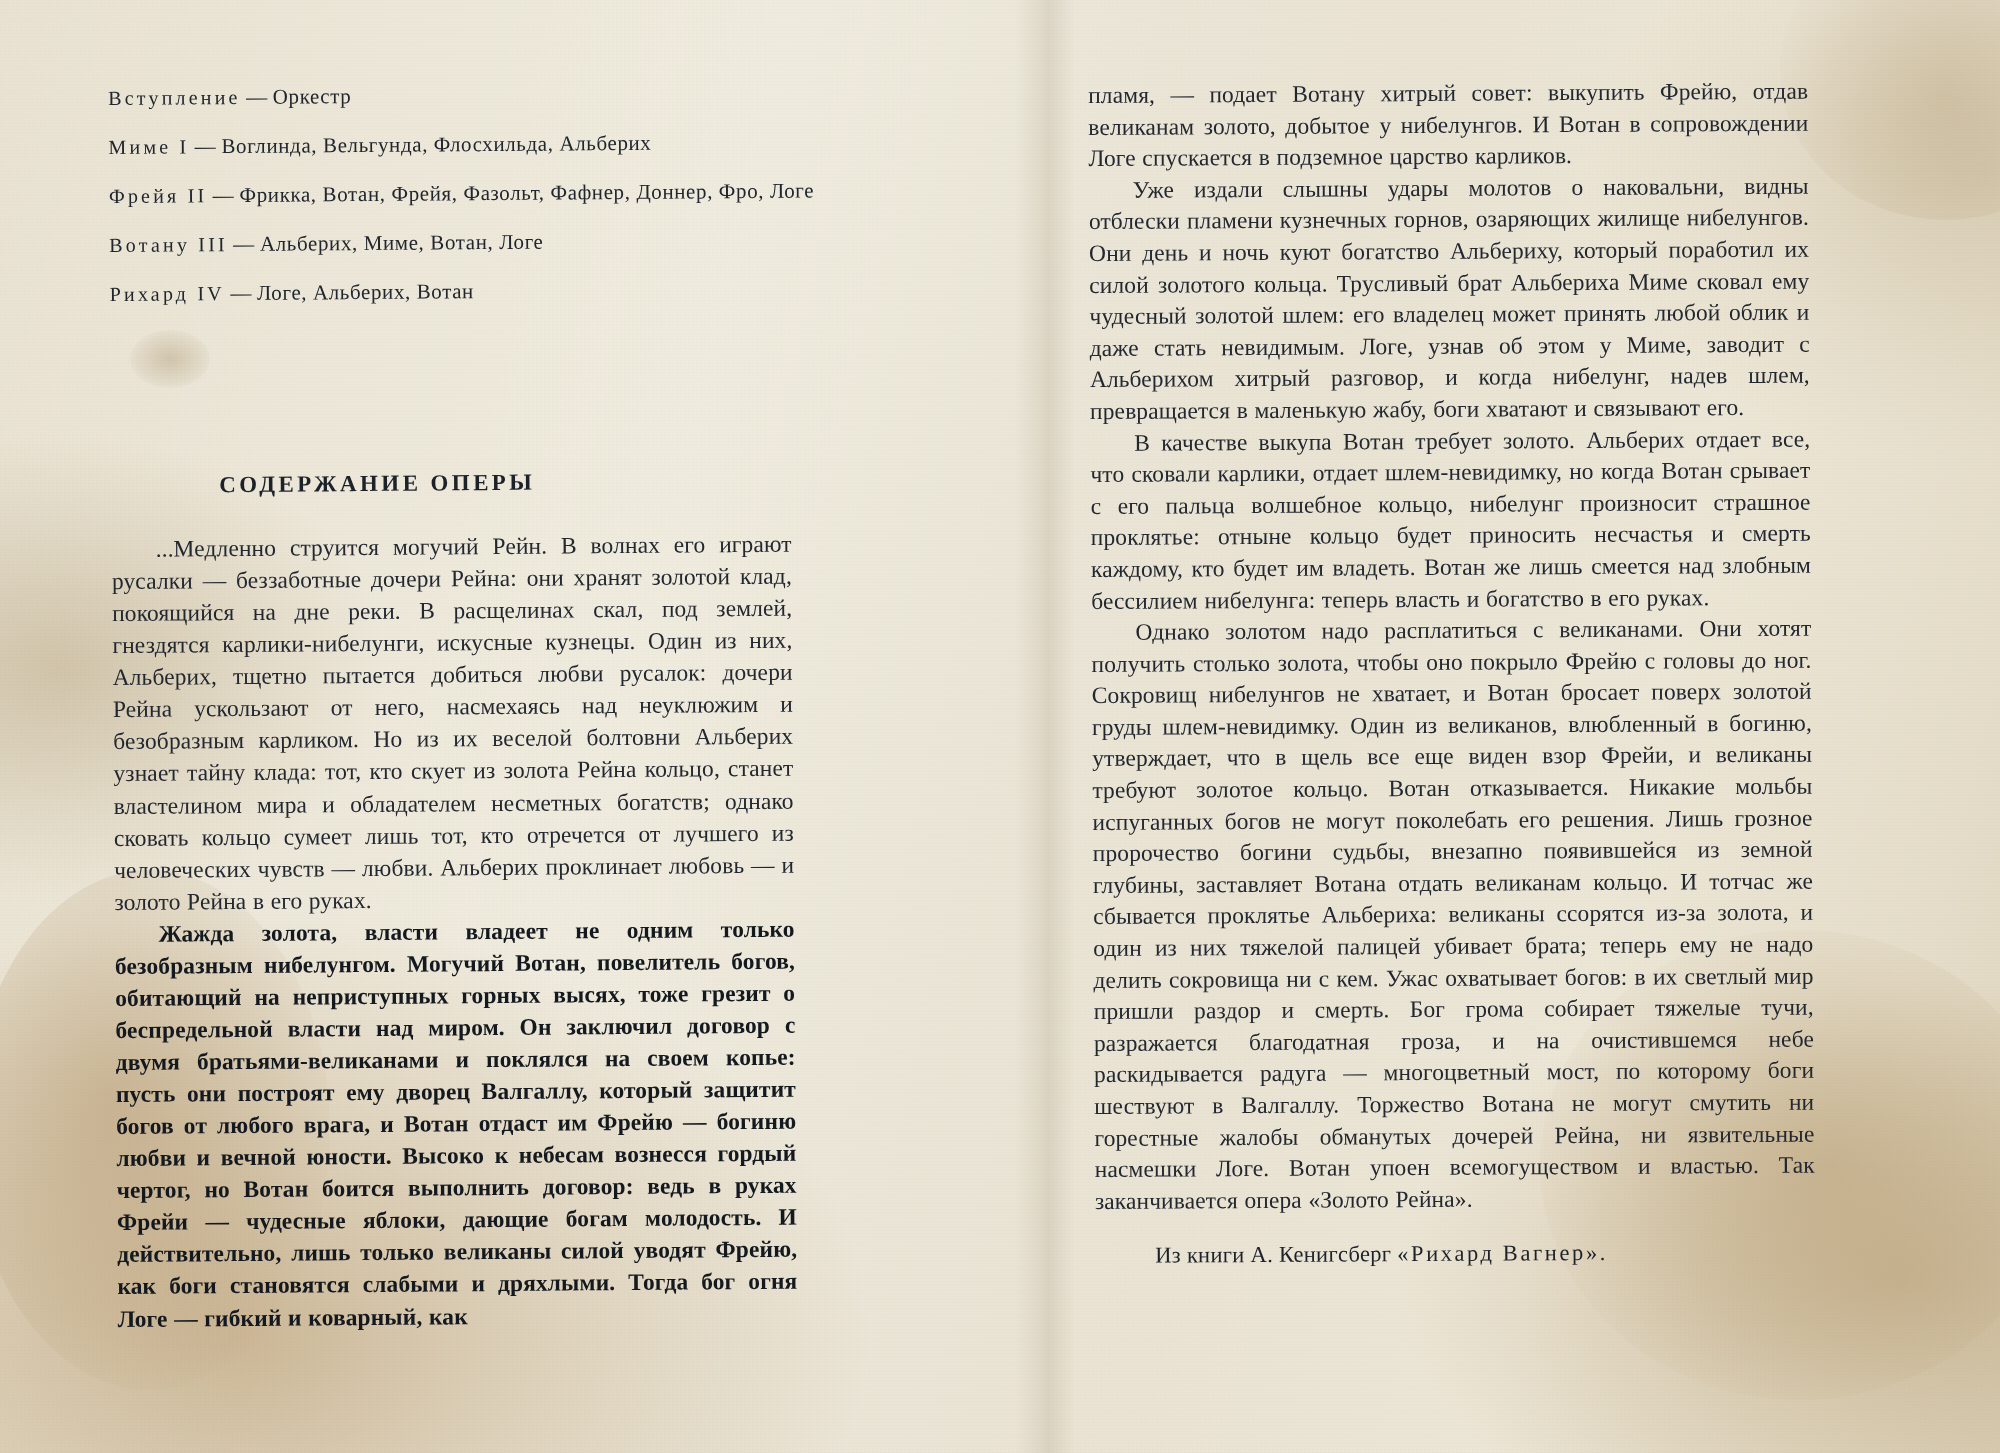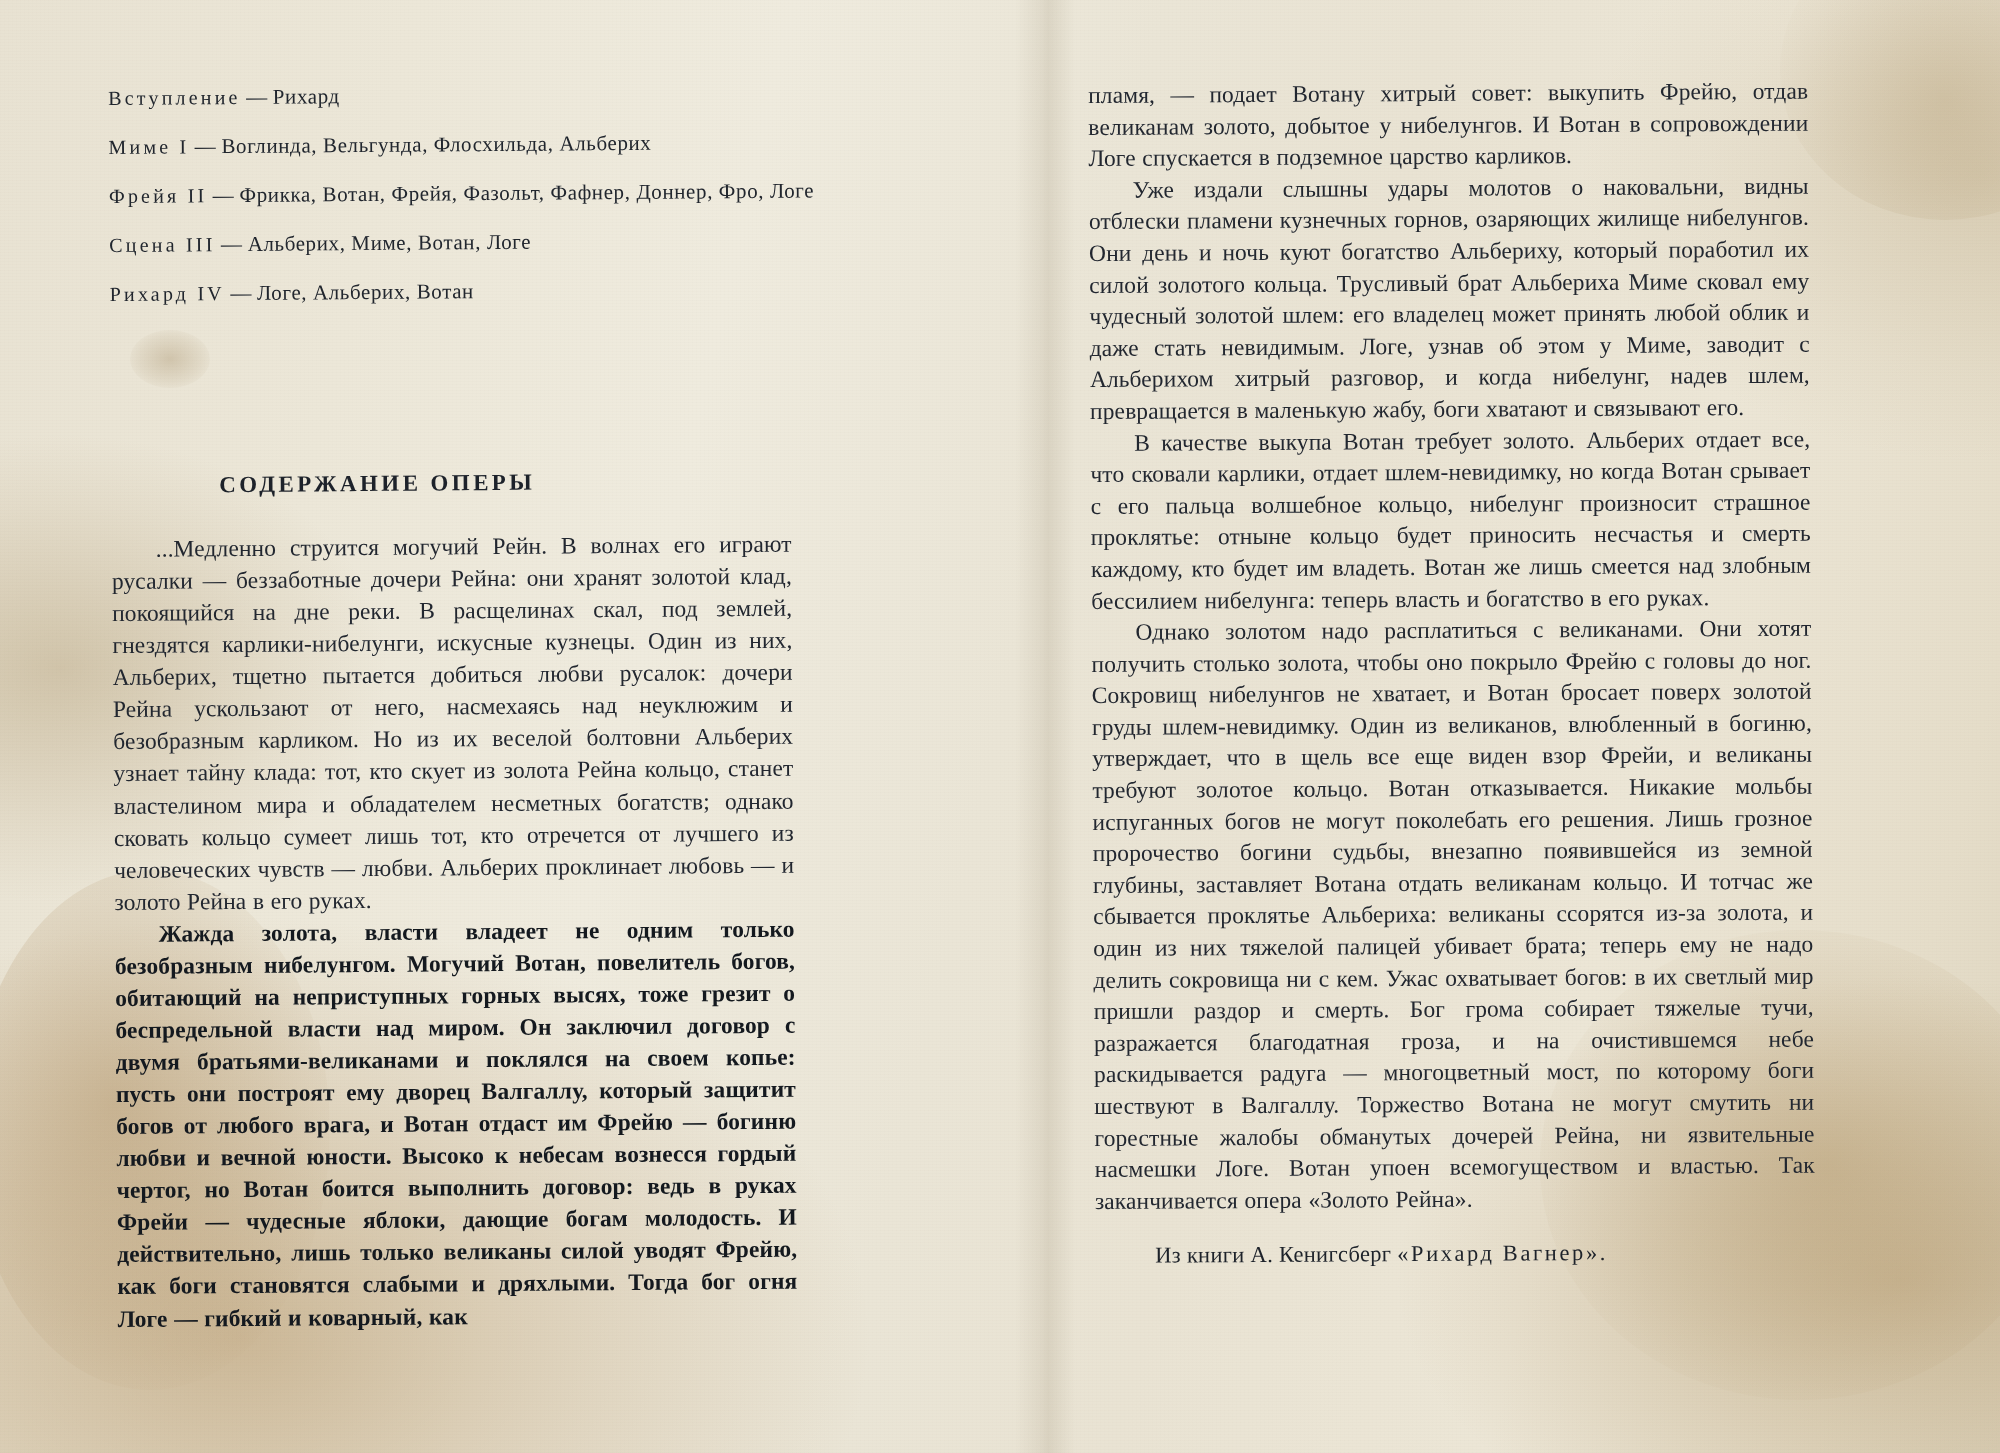--- a/index.html
+++ b/index.html
@@ -150,33 +150,33 @@
   <div class="blotch" id="blotch-bottom-left"></div>
   <div class="blotch" id="blotch-bottom-right"></div>
   <div class="blotch" id="blotch-top-right"></div>
   <div id="gutter"></div>
 
   <div id="col-left">
 
     <div id="cast-list">
 
       <div class="cast-line">
-        <span class="cast-role">Вступление</span><span> — </span><span class="cast-names">Рихард</span>
+        <span class="cast-role">Вступление</span><span> — </span><span class="cast-names">Оркестр</span>
       </div>
 
       <div class="cast-line">
         <span class="cast-role">Миме I</span><span> — </span><span class="cast-names">Воглинда, Вельгунда, Флосхильда, Альберих</span>
       </div>
 
       <div class="cast-line">
         <span class="cast-role">Фрейя II</span><span> — </span><span class="cast-names">Фрикка, Вотан, Фрейя, Фазольт, Фафнер, Доннер, Фро, Логе</span>
       </div>
 
       <div class="cast-line">
-        <span class="cast-role">Сцена III</span><span> — </span><span class="cast-names">Альберих, Миме, Вотан, Логе</span>
+        <span class="cast-role">Вотану III</span><span> — </span><span class="cast-names">Альберих, Миме, Вотан, Логе</span>
       </div>
 
       <div class="cast-line">
         <span class="cast-role">Рихард IV</span><span> — </span><span class="cast-names">Логе, Альберих, Вотан</span>
       </div>
 
     </div>
 
     <h2 id="section-heading">СОДЕРЖАНИЕ ОПЕРЫ</h2>
 

